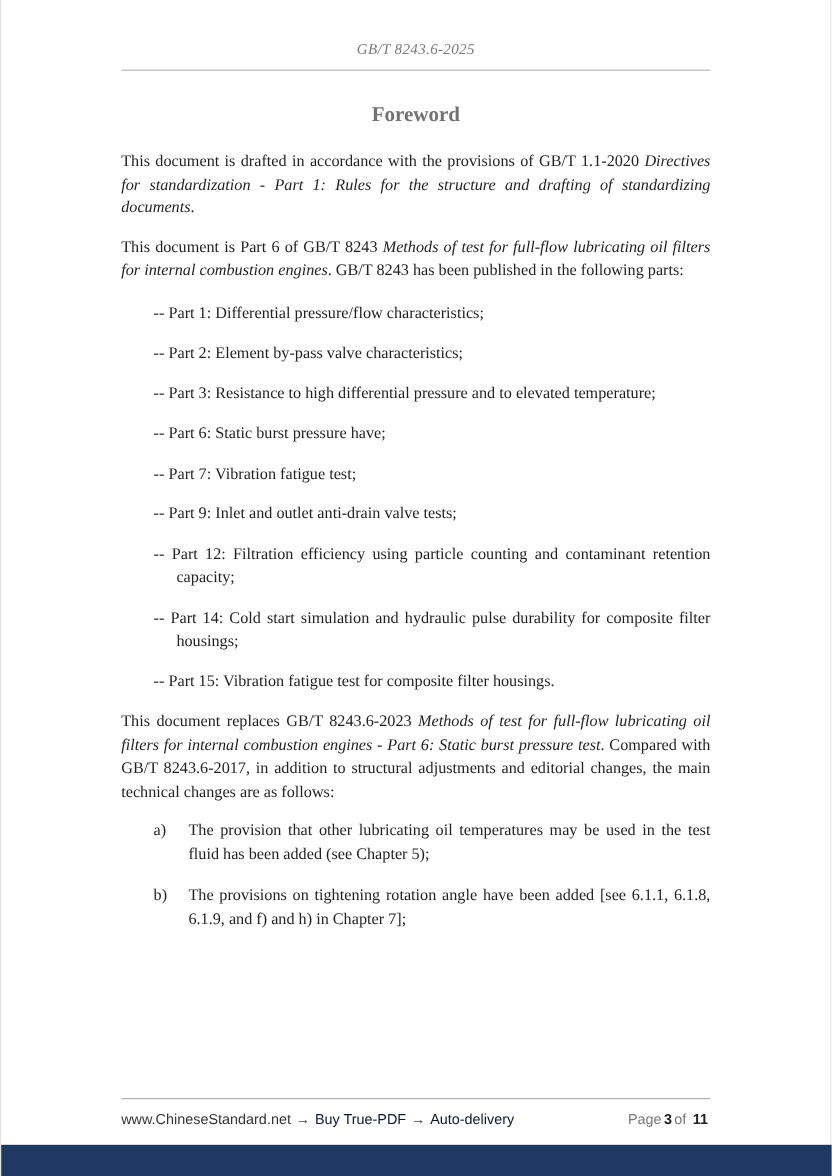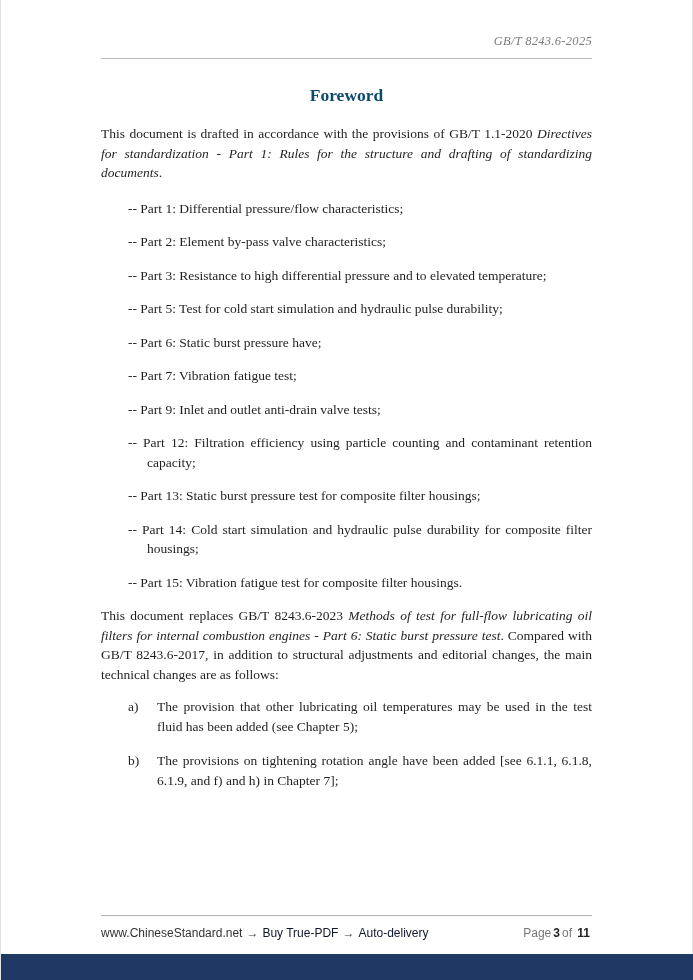--- a/index.html
+++ b/index.html
@@ -15,40 +15,40 @@
   .page {
     position: relative;
     width: 693px;
     height: 980px;
     background: #ffffff;
     border-left: 1px solid #e2e2e2;
     border-right: 1px solid #e2e2e2;
     padding: 34px 100px 0 100px;
   }
   .doc-header {
-    text-align: right;
+    text-align: center;
   }
   .standard-number {
     font-size: 12.5px;
     font-style: italic;
     color: #7b7b7b;
     letter-spacing: 0.3px;
     padding-bottom: 9px;
   }
   .header-rule {
     border: none;
     border-top: 1px solid #b9b9b9;
     height: 0;
   }
   .page-title {
     text-align: center;
     font-size: 17.5px;
     font-weight: bold;
     margin: 26px 0 18px 0;
-    color: #0c4a6e;
+    color: #737373;
   }
   p.body-para {
     font-size: 13.5px;
     line-height: 19.5px;
     text-align: justify;
     margin: 0 0 13px 0;
   }
   .italic { font-style: italic; }
   ul.parts-list {
     list-style: none;
@@ -121,31 +121,30 @@
 
   <div class="doc-header">
     <div class="standard-number">GB/T 8243.6-2025</div>
     <hr class="header-rule">
   </div>
 
   <h1 class="page-title">Foreword</h1>
 
   <p class="body-para"><span>This document is drafted in accordance with the provisions of GB/T 1.1-2020 </span><span class="italic">Directives for standardization - Part 1: Rules for the structure and drafting of standardizing documents</span><span>.</span></p>
 
+  <p class="body-para"><span>This document is Part 6 of GB/T 8243 </span><span class="italic">Methods of test for full-flow lubricating oil filters for internal combustion engines</span><span>. GB/T 8243 has been published in the following parts:</span></p>
 
   <ul class="parts-list">
     <li>-- Part 1: Differential pressure/flow characteristics;</li>
     <li>-- Part 2: Element by-pass valve characteristics;</li>
     <li>-- Part 3: Resistance to high differential pressure and to elevated temperature;</li>
-    <li>-- Part 5: Test for cold start simulation and hydraulic pulse durability;</li>
     <li>-- Part 6: Static burst pressure have;</li>
     <li>-- Part 7: Vibration fatigue test;</li>
     <li>-- Part 9: Inlet and outlet anti-drain valve tests;</li>
     <li>-- Part 12: Filtration efficiency using particle counting and contaminant retention capacity;</li>
-    <li>-- Part 13: Static burst pressure test for composite filter housings;</li>
     <li>-- Part 14: Cold start simulation and hydraulic pulse durability for composite filter housings;</li>
     <li>-- Part 15: Vibration fatigue test for composite filter housings.</li>
   </ul>
 
   <p class="body-para"><span>This document replaces GB/T 8243.6-2023 </span><span class="italic">Methods of test for full-flow lubricating oil filters for internal combustion engines - Part 6: Static burst pressure test</span><span>. Compared with GB/T 8243.6-2017, in addition to structural adjustments and editorial changes, the main technical changes are as follows:</span></p>
 
   <ul class="changes-list">
     <li>
       <span class="change-marker">a)</span>
       <span class="change-text">The provision that other lubricating oil temperatures may be used in the test fluid has been added (see Chapter 5);</span>

